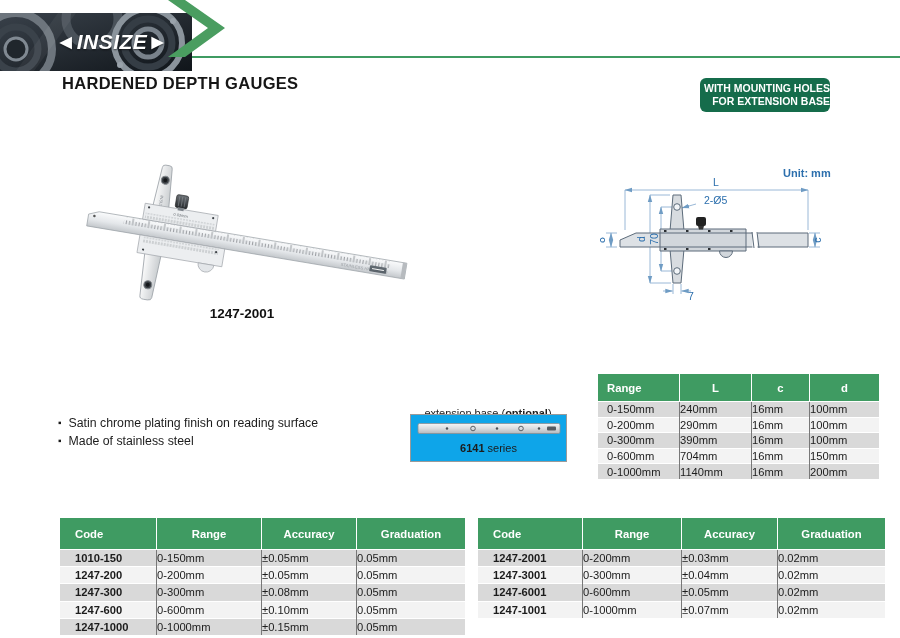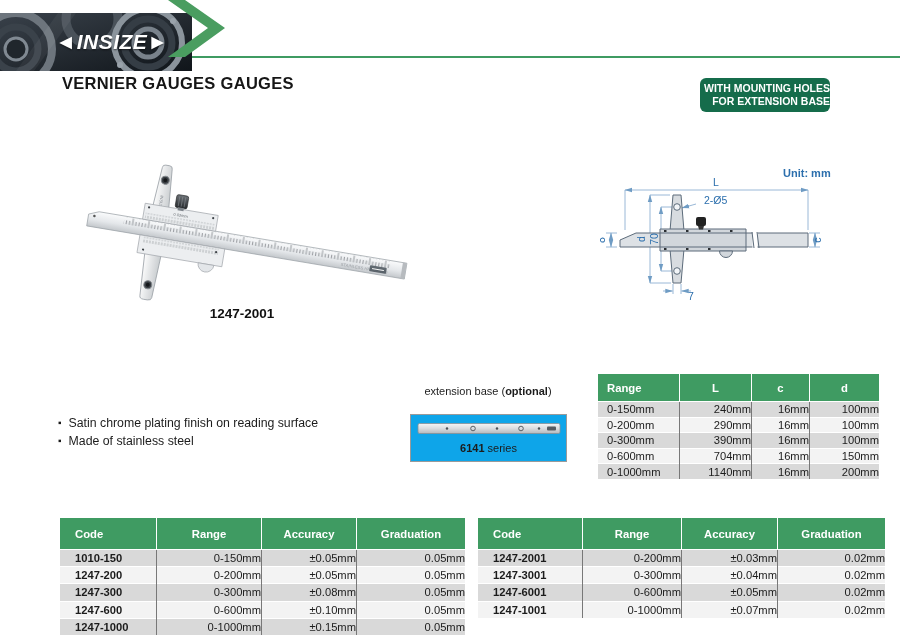--- a/index.html
+++ b/index.html
@@ -25,28 +25,28 @@
   
   .product-svg{position:absolute;left:68px;top:158px;}
   .model-label{position:absolute;left:172px;top:306px;width:140px;text-align:center;font-weight:bold;font-size:13.5px;color:#111;}
   .drawing-svg{position:absolute;left:600px;top:160px;}
   
   .features{position:absolute;left:58px;top:416px;margin:0;padding:0;list-style:none;font-size:12.3px;color:#1c1c1c;}
   .features li{margin:0 0 2.5px 0;line-height:15px;}
   .features li::before{content:"▪";font-size:10px;margin-right:7px;position:relative;top:-1px;}
   .b{font-weight:bold;}
   
-  .ext-caption{position:absolute;left:398px;top:385px;width:180px;text-align:center;font-size:11px;color:#1c1c1c;}
+  .ext-caption{position:absolute;left:398px;top:407px;width:180px;text-align:center;font-size:11px;color:#1c1c1c;}
   .ext-box{position:absolute;left:410px;top:414px;width:155px;height:46px;border:1px solid #9a9a9a;background:#0ea5e9;text-align:center;}
   .ext-box svg{margin-top:7px;}
   .ext-series{font-size:11px;margin-top:3px;color:#1c1c1c;}
   
   table.spec{position:absolute;border-collapse:collapse;table-layout:fixed;}
   table.spec th{background:#3F9B62;color:#fff;font-weight:bold;font-size:11.3px;text-align:center;padding:7px;border-bottom:1px solid #fff;}
-  table.spec td{font-size:11.2px;color:#1c1c1c;text-align:right;padding:0;}
+  table.spec td{font-size:11.2px;color:#1c1c1c;text-align:left;padding:0;}
   table.spec tbody tr:nth-child(odd){background:#D9D9D9;}
   table.spec tbody tr:nth-child(even){background:#F3F3F3;}
   table.spec tbody tr + tr td{border-top:1px solid #fff;}
   table.spec td + td{border-left:1px solid #787878;}
   table.spec th + th{border-left:1px solid #fff;}
   table.spec th:first-child, table.spec td:first-child{text-align:left;}
   #dims-table{left:598px;top:374px;width:220px;}
   #dims-table th{height:13px;}
   #dims-table td{height:14.6px;}
   #dims-table th:nth-child(1){width:65px;} #dims-table th:nth-child(2){width:57px;}
@@ -89,21 +89,21 @@
     <circle cx="120" cy="52" r="3" fill="#9aa3ab"></circle>
       <circle cx="173" cy="8" r="3" fill="#9aa3ab"></circle>
     <polygon points="58,0 76,0 34,58 16,58" fill="#ffffff" opacity="0.05"></polygon>
   </svg>
   <span class="logo"><span>◄</span><span>INSIZE</span><span>►</span></span>
 </div>
 <svg class="chevron" width="70" height="58" viewBox="0 0 70 58">
   <polygon points="8,0 25,0 65,28 25,57 8,57 48,28" fill="#4A9D60"></polygon>
 </svg>
 
-<div class="title">VERNIER GAUGES GAUGES</div>
+<div class="title">HARDENED DEPTH GAUGES</div>
 <div class="badge">
   <div>WITH MOUNTING HOLES</div>
   <div>FOR EXTENSION BASE</div>
 </div>
 
 <svg class="product-svg" width="380" height="170" viewBox="0 0 380 170">
   <defs>
     <linearGradient id="rulG" x1="0" y1="0" x2="0" y2="1">
       <stop offset="0" stop-color="#fafbfc"></stop>
         <stop offset="0.55" stop-color="#e4e7ea"></stop>

